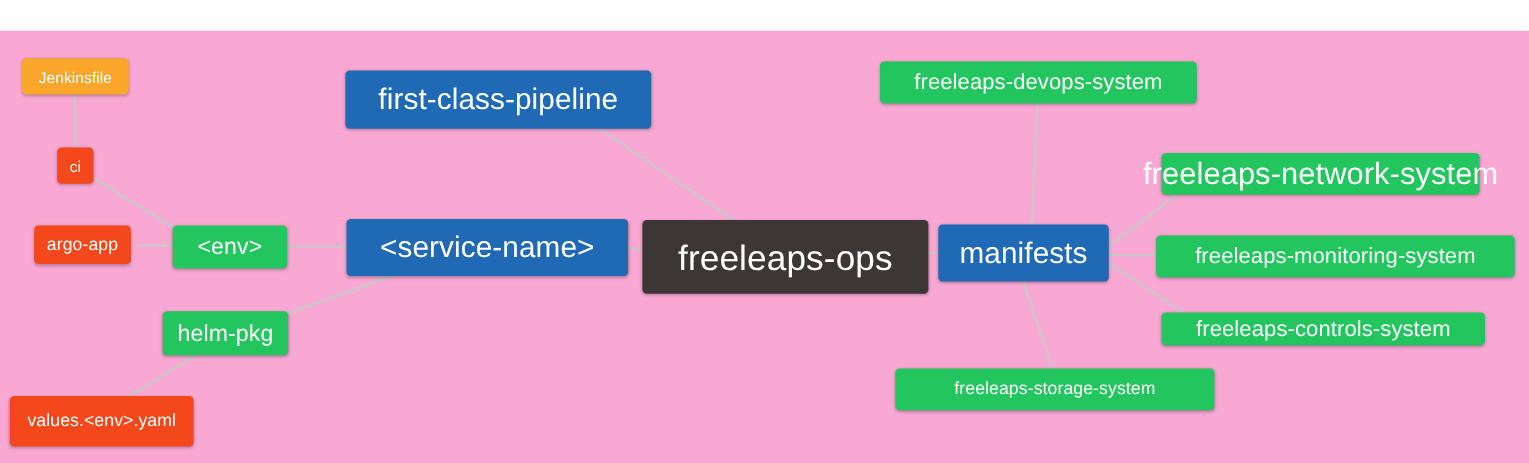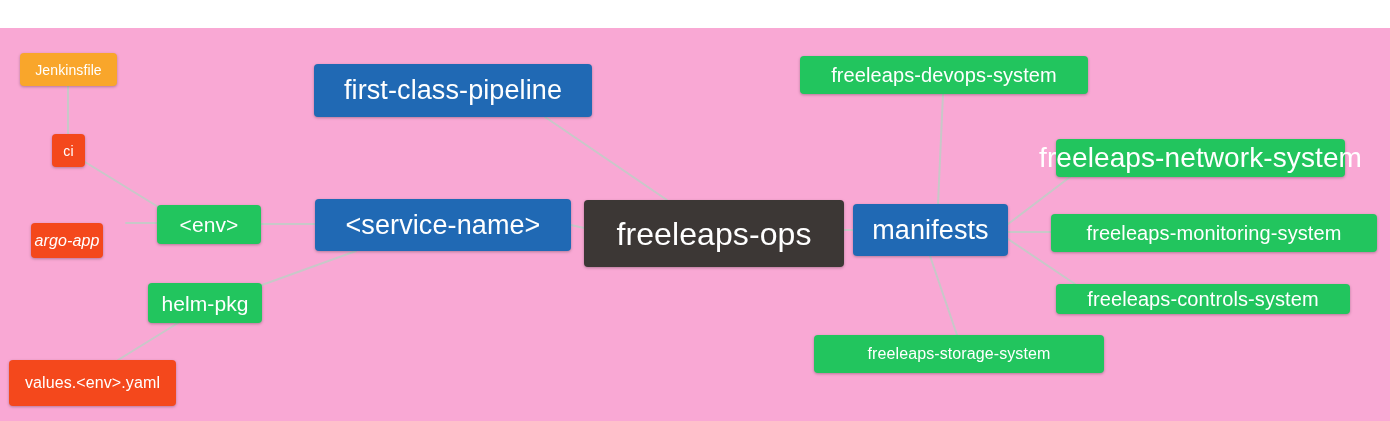--- a/index.html
+++ b/index.html
@@ -63,21 +63,21 @@
       <line x1="1008" y1="211" x2="1075" y2="256" stroke="#c8c8c8" stroke-width="2" stroke-linecap="round"></line>
       <line x1="930" y1="228" x2="957" y2="307" stroke="#c8c8c8" stroke-width="2" stroke-linecap="round"></line>
     </svg>
   <div id="node-layer">
       <div class="node" style="left: 20px; top: 25px; width: 97px; height: 33px; background: rgb(249, 166, 43); font-size: 14px;">
         <span class="node-label">Jenkinsfile</span>
       </div>
       <div class="node" style="left: 52px; top: 106px; width: 33px; height: 33px; background: rgb(244, 72, 28); font-size: 14px;">
         <span class="node-label">ci</span>
       </div>
-      <div class="node" style="left: 31px; top: 195px; width: 72px; height: 35px; background: rgb(244, 72, 28); font-size: 16px; font-style: italic;">
+      <div class="node" style="left: 31px; top: 177px; width: 88px; height: 35px; background: rgb(244, 72, 28); font-size: 16px;">
         <span class="node-label">argo-app</span>
       </div>
       <div class="node" style="left: 157px; top: 177px; width: 104px; height: 39px; background: rgb(34, 197, 94); font-size: 21px;">
         <span class="node-label">&lt;env&gt;</span>
       </div>
       <div class="node" style="left: 148px; top: 255px; width: 114px; height: 40px; background: rgb(34, 197, 94); font-size: 21px;">
         <span class="node-label">helm-pkg</span>
       </div>
       <div class="node" style="left: 9px; top: 332px; width: 167px; height: 46px; background: rgb(244, 72, 28); font-size: 16px;">
         <span class="node-label">values.&lt;env&gt;.yaml</span>

